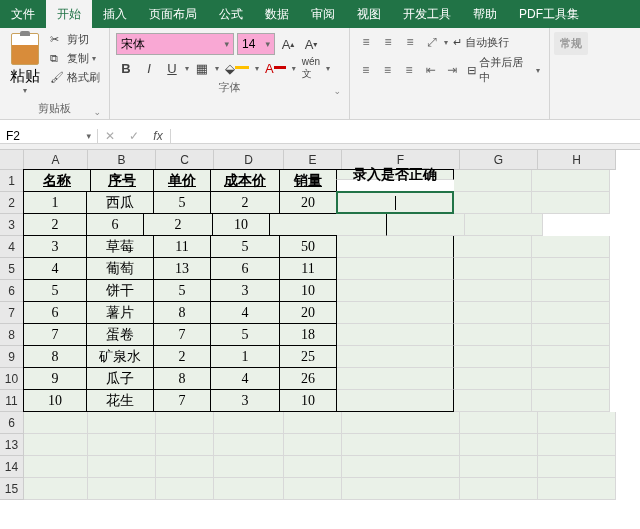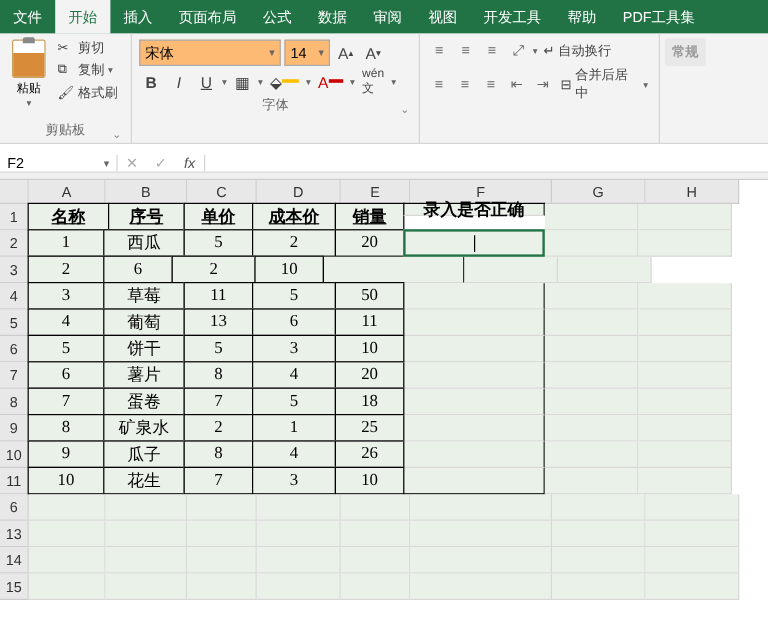--- a/index.html
+++ b/index.html
@@ -13,28 +13,28 @@
 
 .ribbon { background: #f3f3f3; height: 92px; display: flex; border-bottom: 1px solid #d4d4d4; }
 .ribbon-group { border-right: 1px solid #d4d4d4; display: flex; flex-direction: column; padding: 3px 6px 0; }
 .ribbon-group-content { flex: 1; display: flex; align-items: flex-start; gap: 4px; }
 .ribbon-group-label { text-align: center; font-size: 11px; color: #666; padding: 2px 0 3px; position: relative; }
 .ribbon-group-label::after { content: "⌄"; position: absolute; right: 2px; bottom: 2px; font-size: 9px; color: #888; }
 
 .paste-btn { display: flex; flex-direction: column; align-items: center; padding: 2px 4px; }
 .paste-icon { width: 28px; height: 32px; background: linear-gradient(#fff 35%, #d88c3a 35%); border: 1px solid #caa15c; border-radius: 2px; position: relative; margin-bottom: 2px; }
 .paste-icon::before { content: ""; position: absolute; top: -3px; left: 8px; width: 10px; height: 5px; background: #888; border-radius: 2px 2px 0 0; }
-.paste-txt { font-size: 10px; }
+.paste-txt { font-size: 15px; }
 .clip-side { display: flex; flex-direction: column; gap: 2px; font-size: 11px; color: #444; }
 .clip-side div { display: flex; align-items: center; gap: 3px; padding: 1px 2px; }
 .sci { width: 14px; height: 14px; display: inline-block; }
 
 .font-group-content { display: flex; flex-direction: column; gap: 3px; padding-top: 2px; }
 .font-row { display: flex; align-items: center; gap: 3px; }
-.font-sel { background: #fdba74; border: 1px solid #aaa; height: 22px; font-size: 12px; padding: 0 4px; display: flex; align-items: center; justify-content: space-between; }
+.font-sel { background: #f9a8d4; border: 1px solid #aaa; height: 22px; font-size: 12px; padding: 0 4px; display: flex; align-items: center; justify-content: space-between; }
 .font-name { width: 118px; }
 .font-size { width: 38px; }
 .drop { color: #666; font-size: 9px; margin-left: 4px; }
 .fbtn { min-width: 20px; height: 20px; display: inline-flex; align-items: center; justify-content: center; font-size: 13px; color: #444; padding: 0 3px; }
 .fbtn sup { font-size: 8px; }
 
 .align-content { display: flex; flex-direction: column; gap: 3px; padding-top: 2px; }
 .align-row { display: flex; align-items: center; gap: 2px; }
 .abtn { width: 20px; height: 18px; display: inline-flex; align-items: center; justify-content: center; color: #666; font-size: 12px; }
 .wrap-btn { display: flex; align-items: center; gap: 3px; font-size: 11px; color: #444; padding: 1px 3px; }

